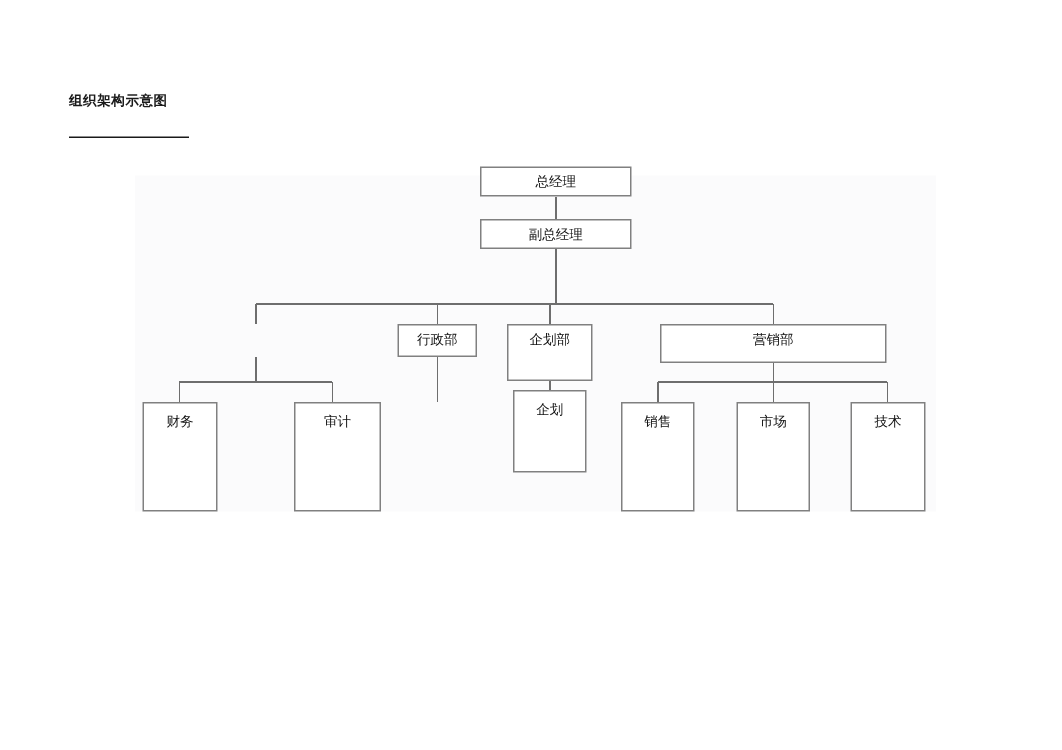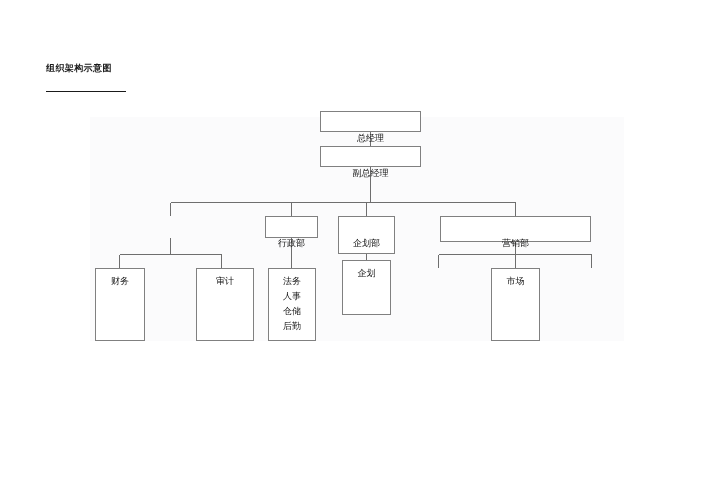--- a/index.html
+++ b/index.html
@@ -65,21 +65,22 @@
     box-sizing: border-box;
     border: 1px solid #808080;
     background: #ffffff;
     color: #111111;
     font-size: 9px;
     line-height: 14px;
     text-align: center;
     white-space: nowrap;
   }
   .node.level-top {
-    padding-top: 19px;
+    padding-top: 3px;
+    font-family: Liberation Mono, monospace;
   }
   .node.leaf {
     padding-top: 5px;
   }
   .node-label {
     display: block;
     font-size: 9px;
     line-height: 14px;
   }
   .leaf-lines .node-label {
@@ -148,30 +149,30 @@
   </div>
 
   <div class="node leaf" style="left:95px; top:268px; width:50px; height:73px;">
     <span class="node-label">财务</span>
   </div>
 
   <div class="node leaf" style="left:196px; top:268px; width:58px; height:73px;">
     <span class="node-label">审计</span>
   </div>
 
-  <div class="node leaf leaf-lines" style="left:268px; top:268px; width:48px; height:73px;">
-    <span class="node-label">法务</span>
-    <span class="node-label">人事</span>
-    <span class="node-label">仓储</span>
-    <span class="node-label">后勤</span>
-  </div>
 
   <div class="node leaf" style="left:342px; top:260px; width:49px; height:55px;">
     <span class="node-label">企划</span>
   </div>
 
+  <div class="node leaf" style="left:414px; top:268px; width:49px; height:73px;">
+    <span class="node-label">销售</span>
+  </div>
 
   <div class="node leaf" style="left:491px; top:268px; width:49px; height:73px;">
     <span class="node-label">市场</span>
   </div>
 
+  <div class="node leaf" style="left:567px; top:268px; width:50px; height:73px;">
+    <span class="node-label">技术</span>
+  </div>
 
 </div>
 
 </body></html>

